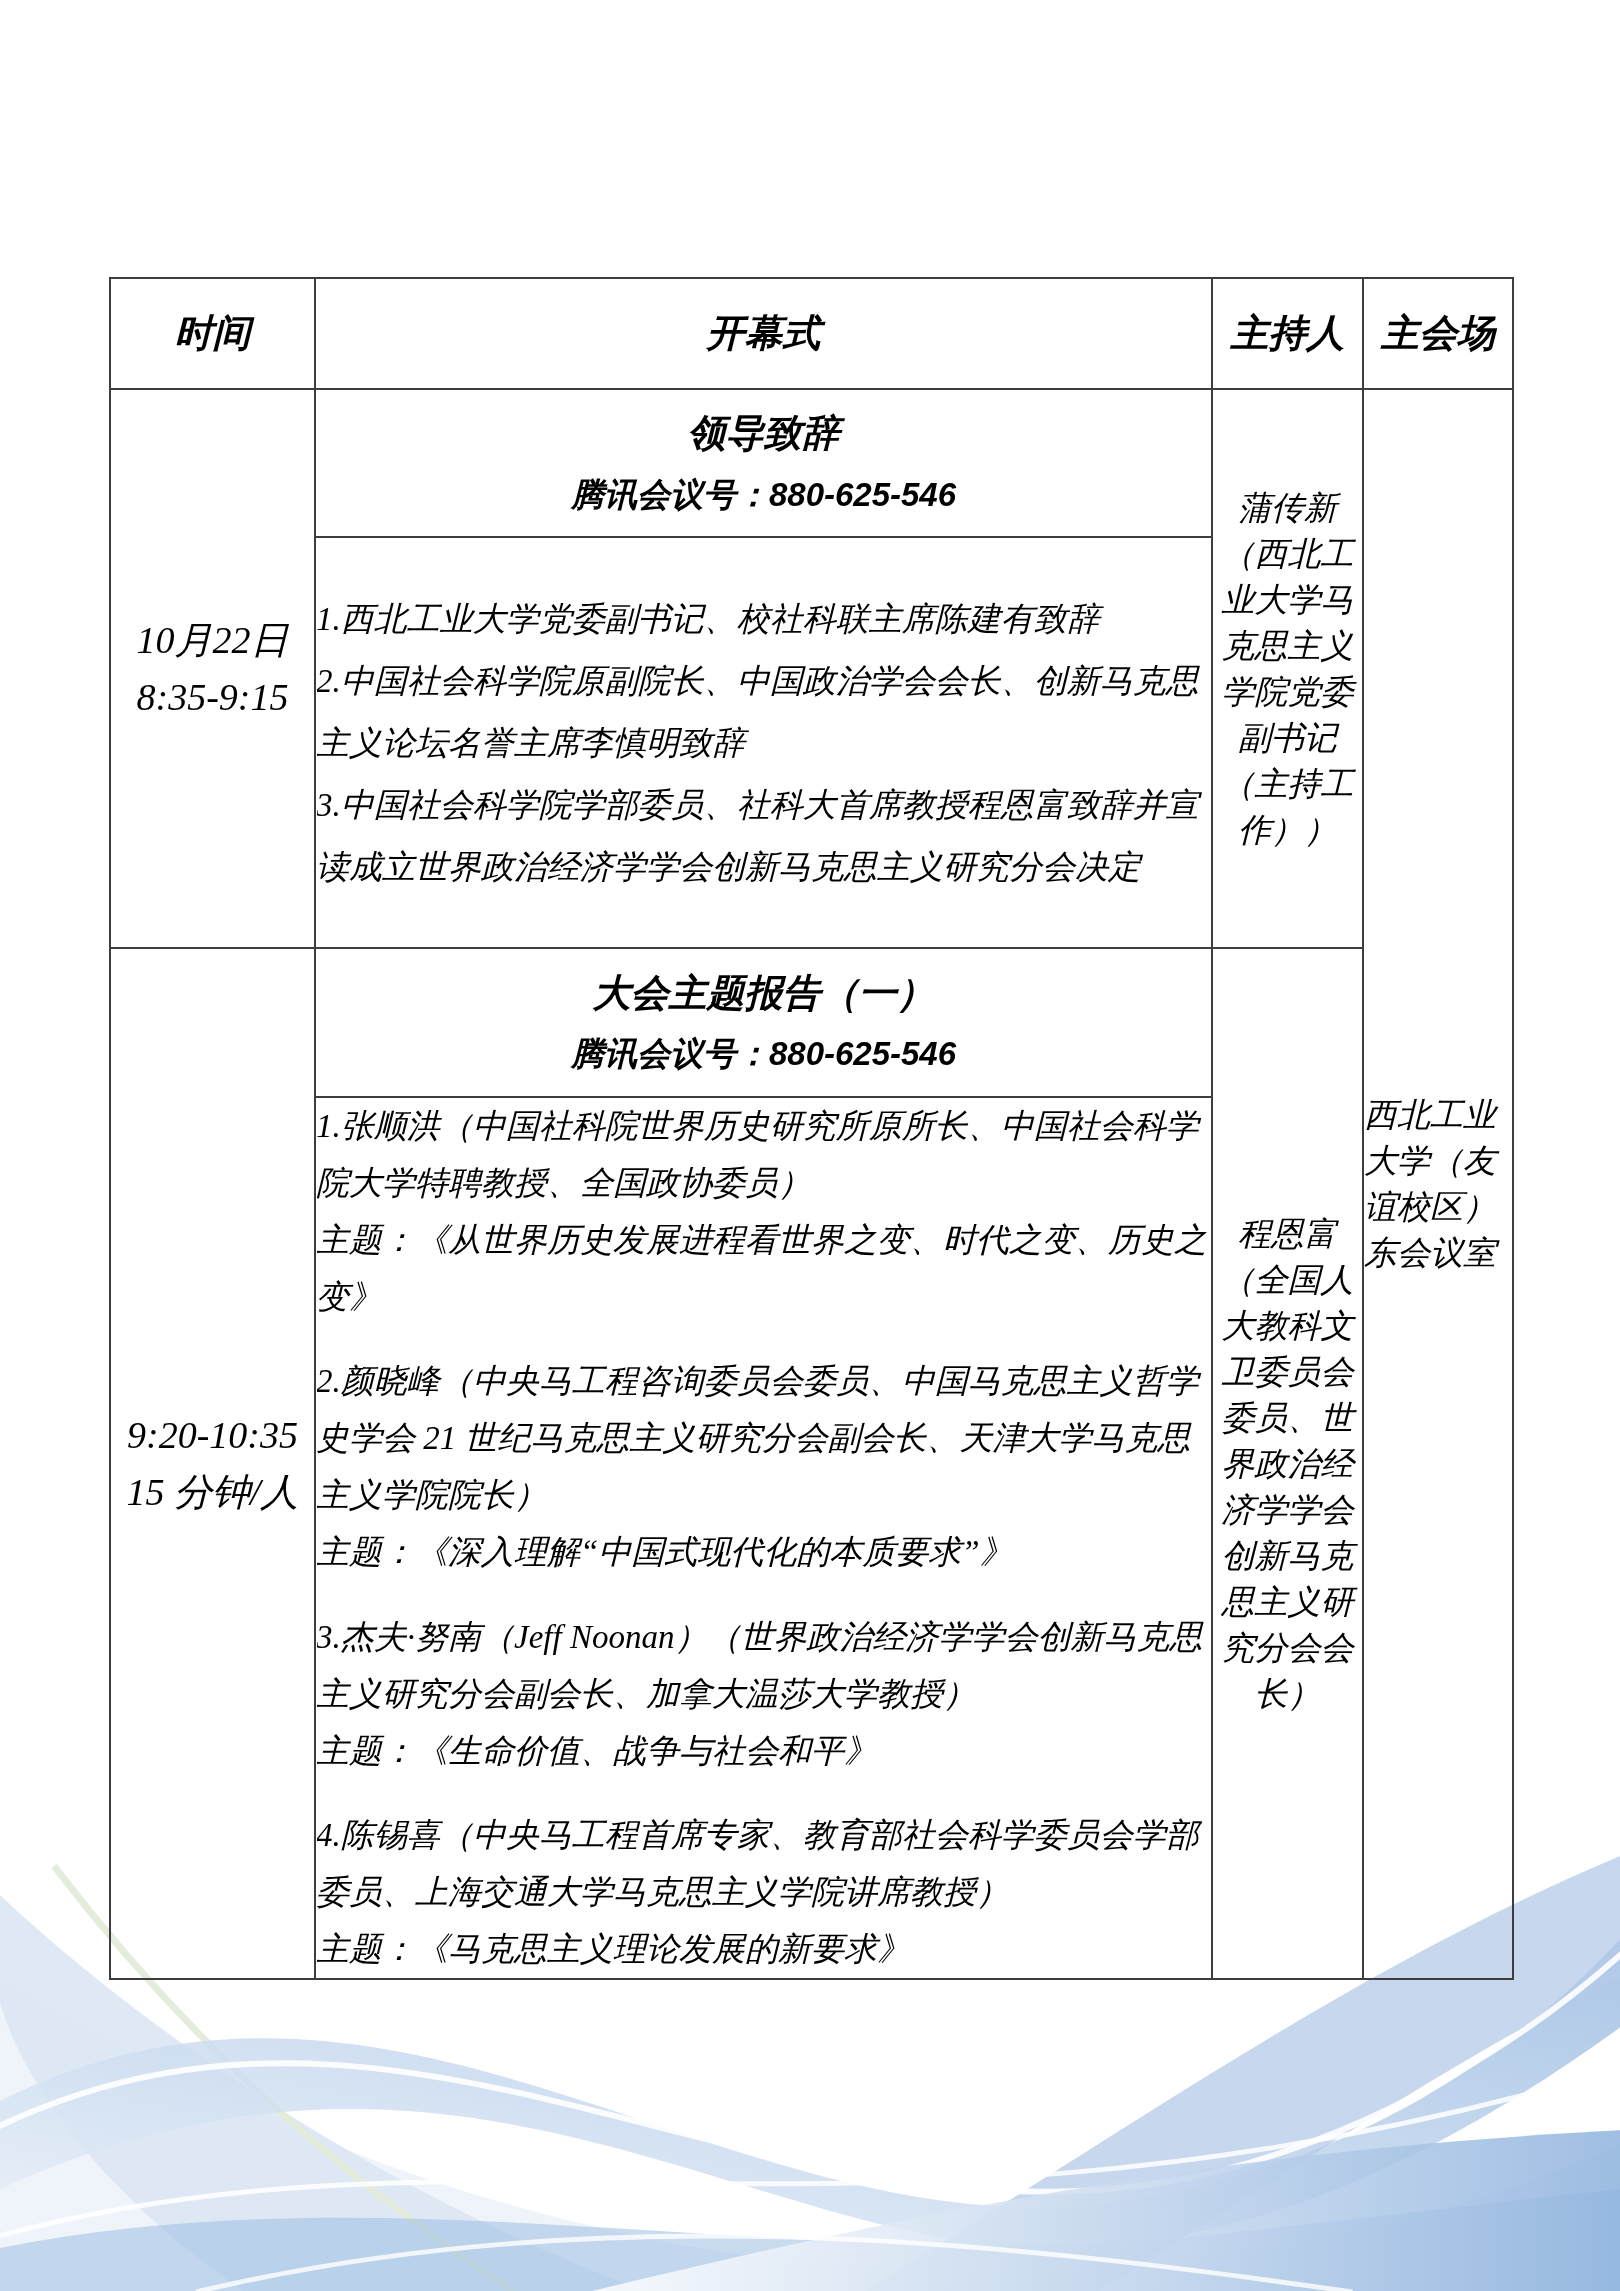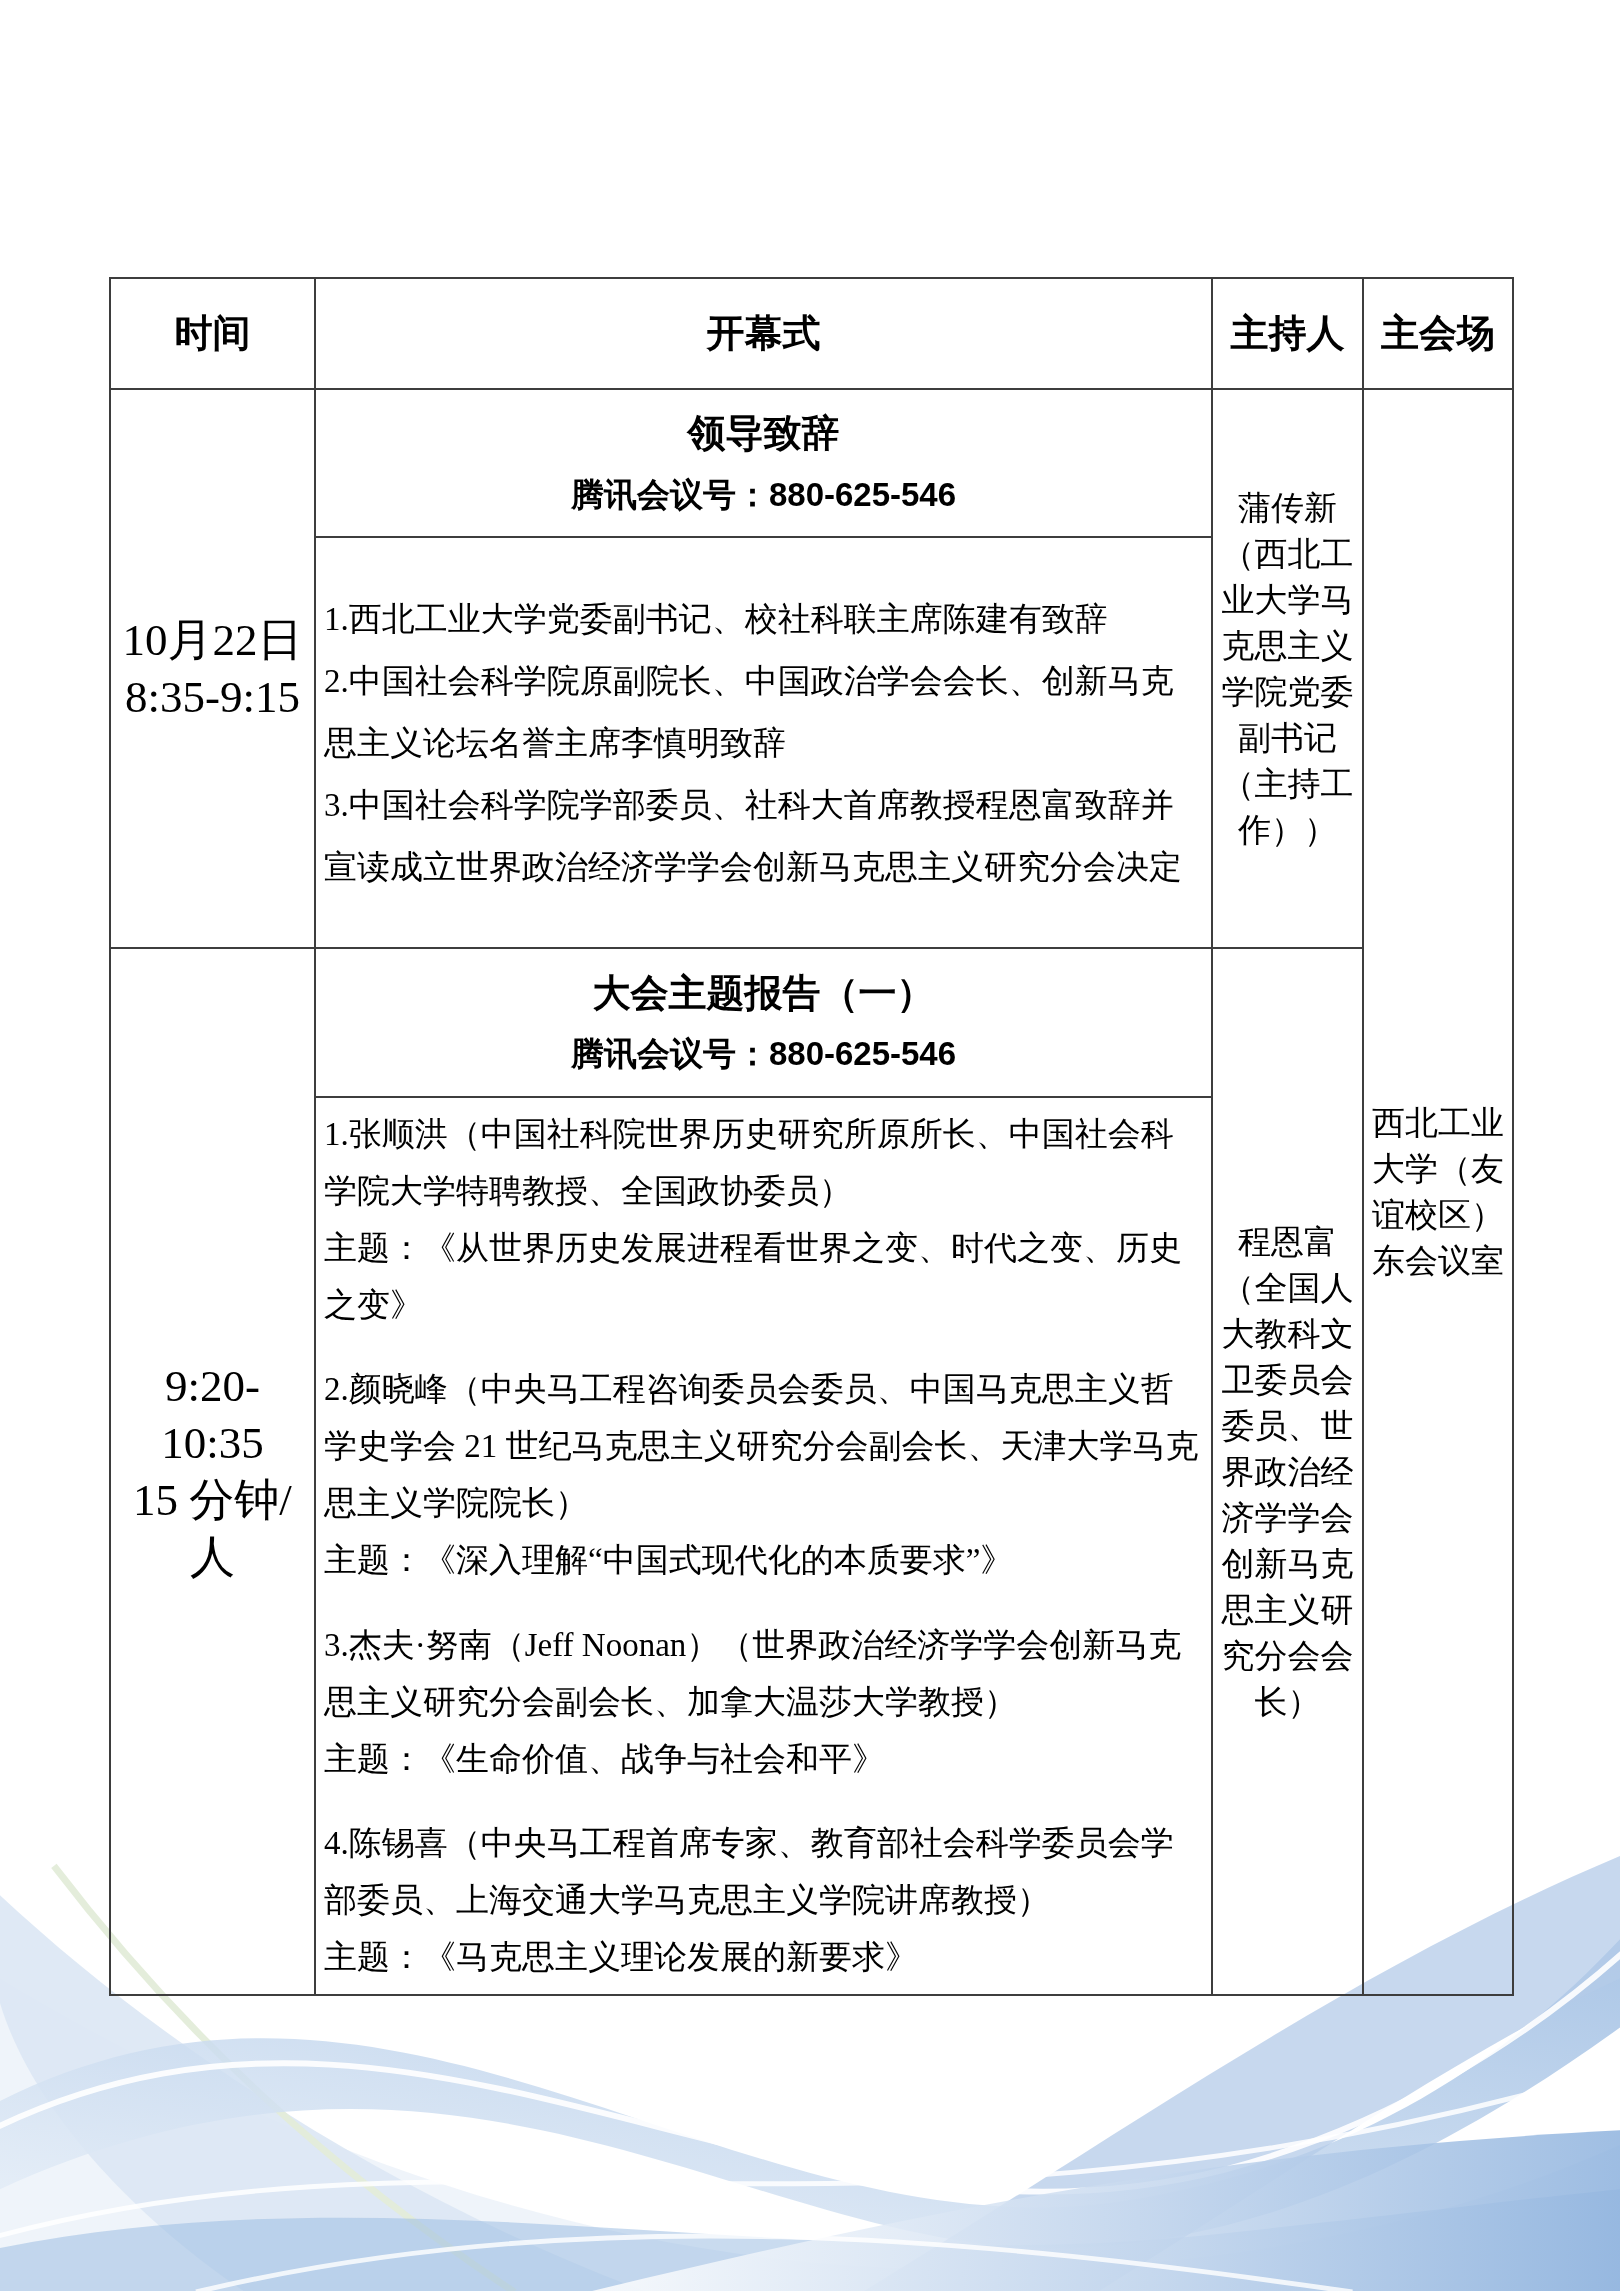--- a/index.html
+++ b/index.html
@@ -24,36 +24,37 @@
 
   
   table.agenda{
     position:absolute;left:109px;top:277px;z-index:1;
     width:1403px;
     border-collapse:collapse;table-layout:fixed;
     background:transparent;
   }
   table.agenda td{
     border:2.9px solid #3d3d3d;
-    padding:8px;
+    padding:0;
     vertical-align:middle;
     overflow:hidden;
+    font-style:italic;
   }
   tr.r-header{height:111px;}
   tr.r1a{height:148px;}
   tr.r1b{height:411px;}
   tr.r2a{height:149px;}
   tr.r2b{height:792px;}
 
   .th-cell{
     font-family:"Liberation Sans", sans-serif;
     font-weight:700;font-size:38px;text-align:center;
   }
   .time-cell{
-    text-align:center;font-size:45px;line-height:57px;
+    text-align:center;font-size:38px;line-height:57px;
   }
   .host-cell{
     text-align:center;font-size:33px;line-height:46px;
     padding:7.8px 11.8px;
   }
   .venue-cell{
     text-align:left;font-size:33px;line-height:46px;
     padding:7.8px 9.8px;
   }
   .session-head{text-align:center;}

